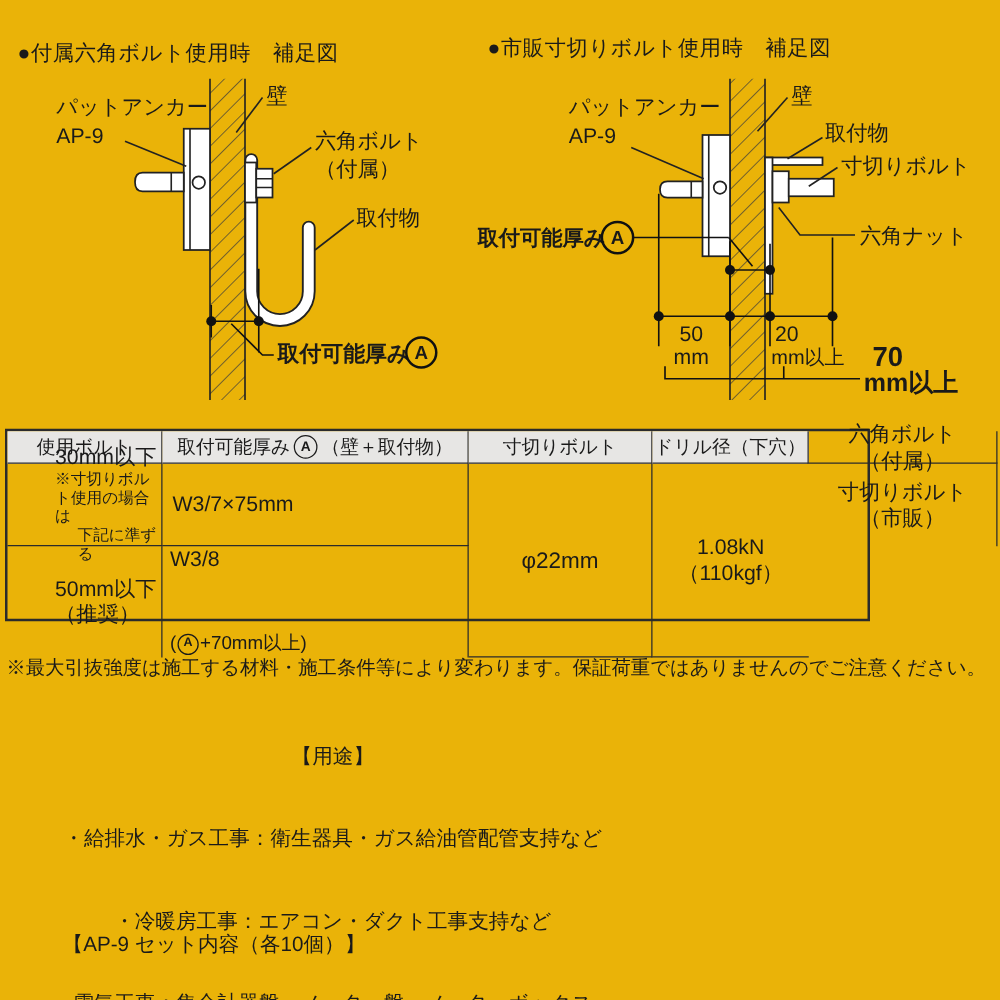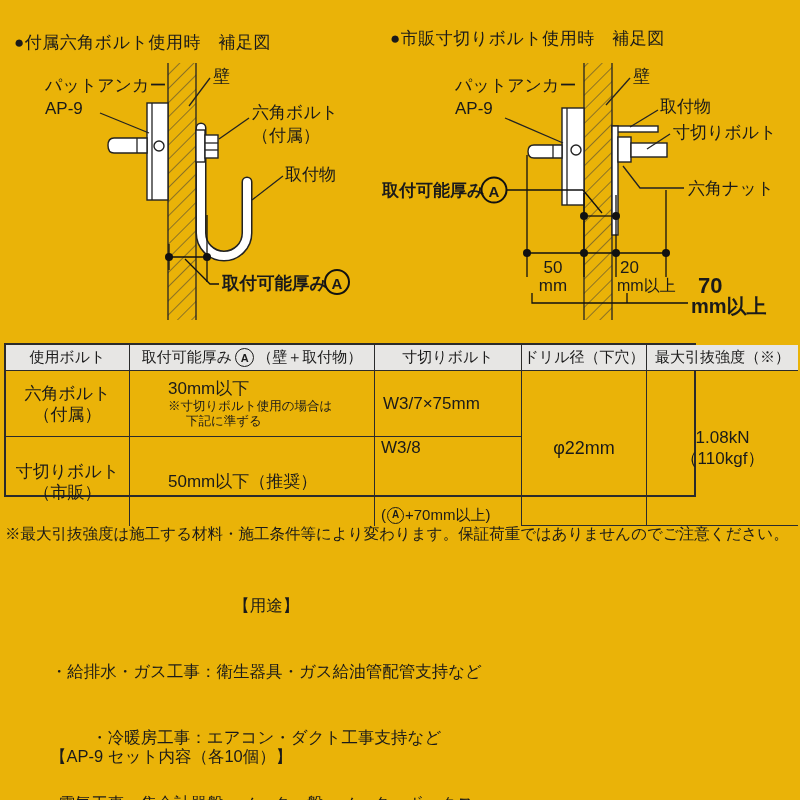--- a/index.html
+++ b/index.html
@@ -193,23 +193,20 @@
       <span>取付可能厚み</span>
       <span class="cA">A</span>
       <span>（壁＋取付物）</span>
     </div>
     <div class="cell head">
       <span>寸切りボルト</span>
     </div>
     <div class="cell head">
       <span>ドリル径（下穴）</span>
     </div>
-    <div class="cell head last">
-      <span>最大引抜強度（※）</span>
-    </div>
 
     <div class="cell">
       <div class="colblock">
         <span>六角ボルト</span>
         <span>（付属）</span>
       </div>
     </div>
     <div class="cell">
       <div class="leftblock">
         <span>30mm以下</span>

